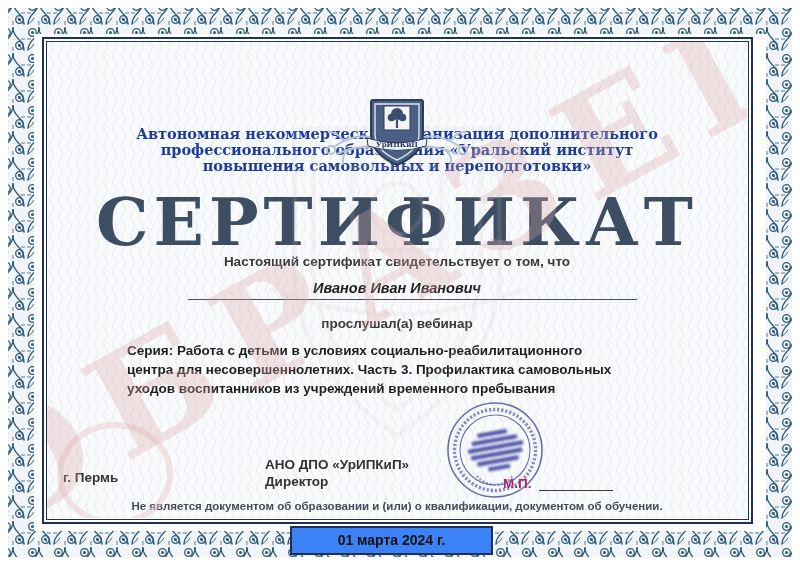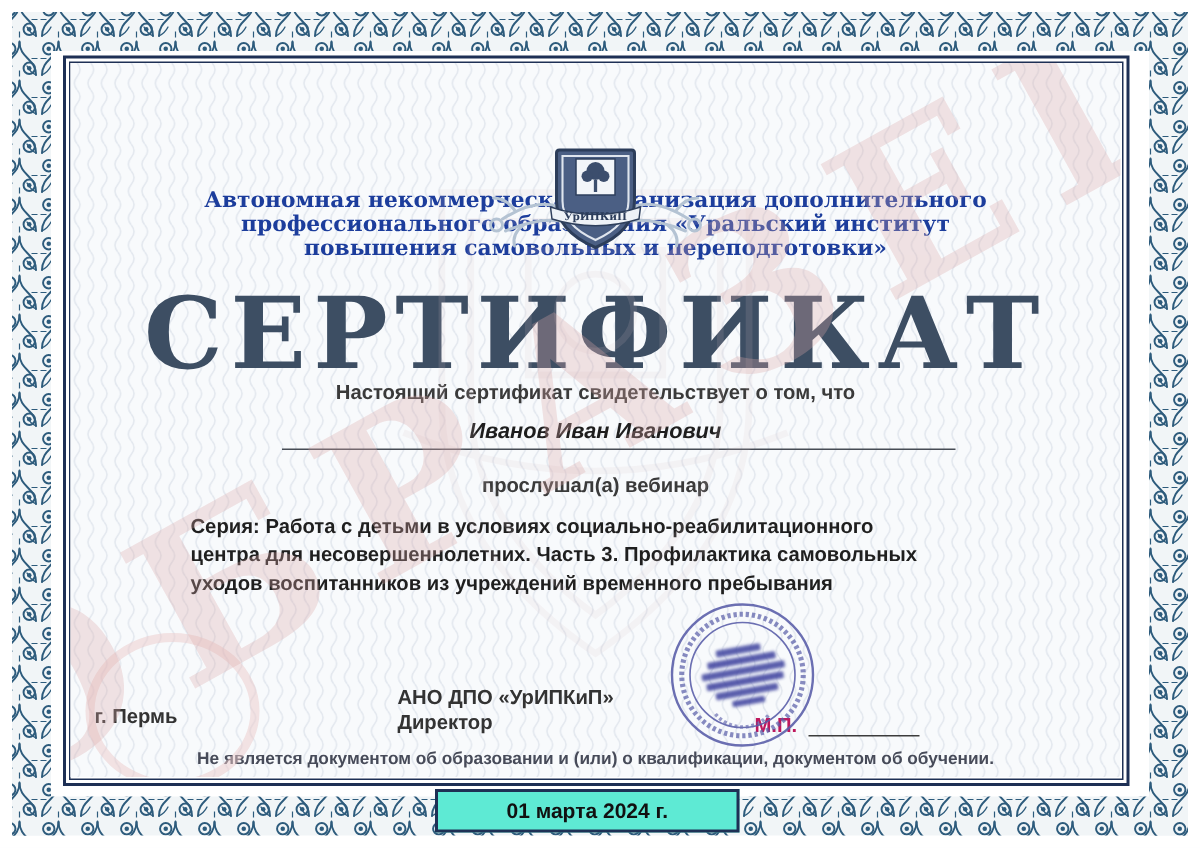--- a/index.html
+++ b/index.html
@@ -34,21 +34,21 @@
   .rule{top:257px;left:141px;width:449px;height:0;border-top:1.6px solid #474c55;}
   .action{top:274px;font-size:13.5px;color:#3a3a3a;}
   .course{top:299px;left:80px;width:540px;text-align:left;font-size:13.5px;font-weight:bold;
           line-height:19px;color:#1f1f1f;}
   .city{left:16px;top:428px;font-size:13.5px;color:#333;}
   .director{left:218px;top:415px;font-size:13.5px;line-height:16.5px;color:#333;}
   .seal-label{left:456px;top:434px;font-size:13.5px;color:#be185d;}
   .sig-line{left:492px;top:448px;width:74px;height:0;border-top:1.6px solid #3c3c3c;}
   .disclaimer{top:458px;font-size:11.5px;color:#474b59;}
   .stamp{position:absolute;left:398px;top:356px;z-index:4;opacity:.88;}
-  .date-box{position:absolute;left:290px;top:526px;width:199px;height:25px;background:#5eead4;
+  .date-box{position:absolute;left:290px;top:526px;width:199px;height:25px;background:#3b82f6;
             border:2.5px solid var(--frame,#1e3055);z-index:6;text-align:center;
             font-size:14px;font-weight:bold;color:#111;line-height:25px;}
   .logo{position:absolute;left:250px;top:12px;z-index:4;}
 </style>
 </head>
 <body>
 
 <div class="page">
 
   <svg id="border-svg" width="800" height="565" aria-hidden="true">

